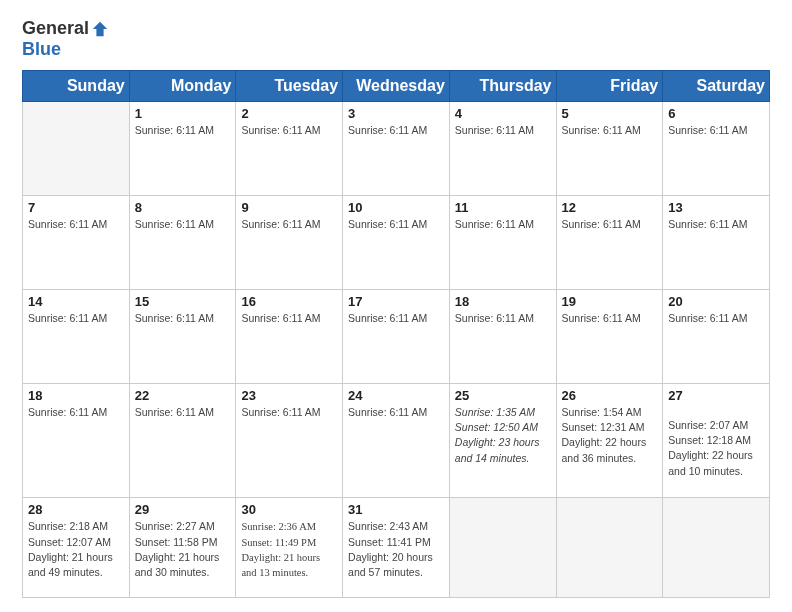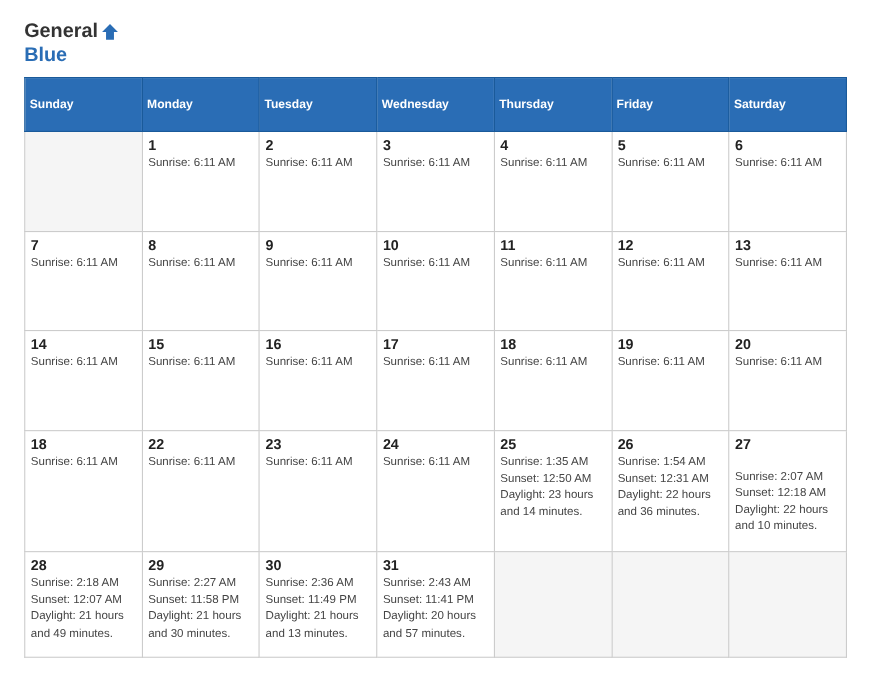--- a/index.html
+++ b/index.html
@@ -64,24 +64,24 @@
     .calendar {
       flex: 1;
       border: 1px solid #ccc;
       border-collapse: collapse;
       width: 100%;
       table-layout: fixed;
     }
     .calendar th {
       background: #2a6db5;
       color: #fff;
-      font-size: 11px;
-      font-weight: bold;
-      padding: 18px 4px;
-      text-align: left;
+      font-size: 16px;
+      font-weight: bold;
+      padding: 6px 4px;
+      text-align: right;
       border: 1px solid #1a5a9a;
     }
     .calendar td {
       border: 1px solid #ccc;
       vertical-align: top;
       padding: 4px 5px;
       height: 82px;
       font-size: 11px;
       color: #333;
       background: #fff;
@@ -239,21 +239,21 @@
           <td>
             <span class="day-num">23</span>
             <div class="day-info" style="white-space: pre-line;">Sunrise: 6:11 AM</div>
           </td>
           <td>
             <span class="day-num">24</span>
             <div class="day-info" style="white-space: pre-line;">Sunrise: 6:11 AM</div>
           </td>
           <td>
             <span class="day-num">25</span>
-            <div class="day-info" style="white-space: pre-line;">Sunrise: 1:35 AM
+            <div class="day-info" style="white-space: pre-line; font-style: italic;">Sunrise: 1:35 AM
 Sunset: 12:50 AM
 Daylight: 23 hours and 14 minutes.</div>
           </td>
           <td>
             <span class="day-num">26</span>
             <div class="day-info" style="white-space: pre-line;">Sunrise: 1:54 AM
 Sunset: 12:31 AM
 Daylight: 22 hours and 36 minutes.</div>
           </td>
           <td>
@@ -271,21 +271,21 @@
 Daylight: 21 hours and 49 minutes.</div>
           </td>
           <td>
             <span class="day-num">29</span>
             <div class="day-info" style="white-space: pre-line;">Sunrise: 2:27 AM
 Sunset: 11:58 PM
 Daylight: 21 hours and 30 minutes.</div>
           </td>
           <td>
             <span class="day-num">30</span>
-            <div class="day-info" style="white-space: pre-line;">Sunrise: 2:36 AM
+            <div class="day-info" style="white-space: pre-line; font-family: Liberation Serif, serif;">Sunrise: 2:36 AM
 Sunset: 11:49 PM
 Daylight: 21 hours and 13 minutes.</div>
           </td>
           <td>
             <span class="day-num">31</span>
             <div class="day-info" style="white-space: pre-line;">Sunrise: 2:43 AM
 Sunset: 11:41 PM
 Daylight: 20 hours and 57 minutes.</div>
           </td>
           <td class="empty"></td>

